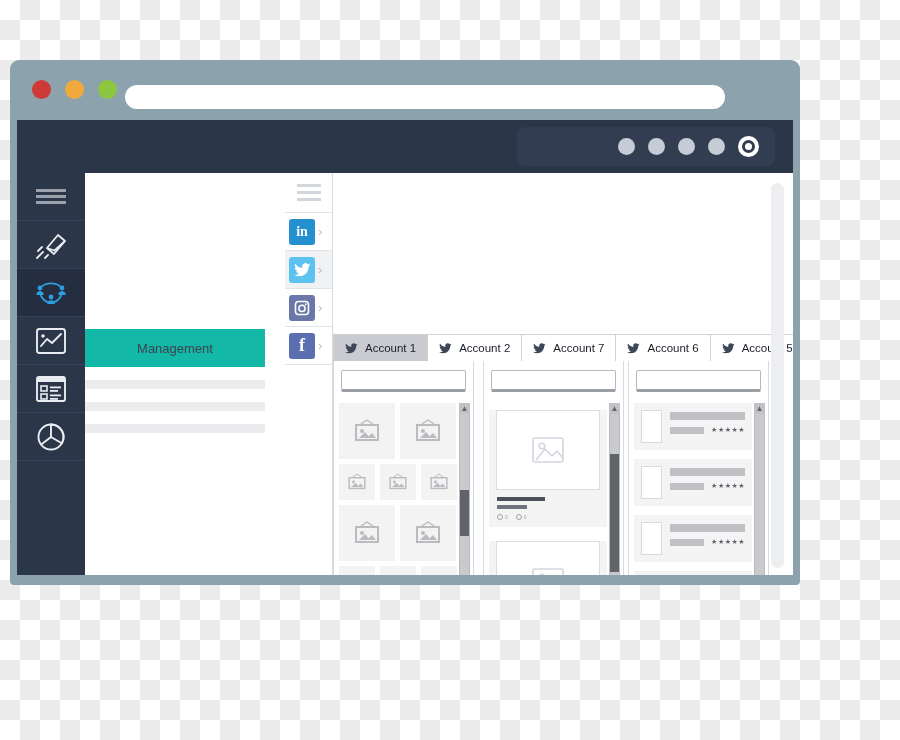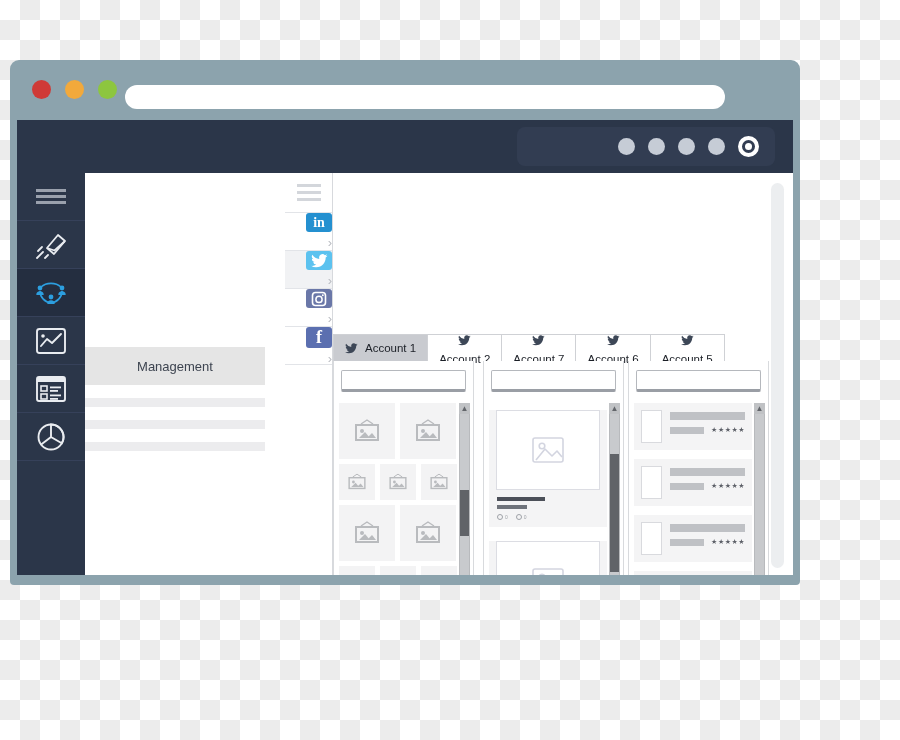--- a/index.html
+++ b/index.html
@@ -97,22 +97,22 @@
     width: 180px;
   }
   .flyout-title {
     height: 47px;
     background: #2b3649;
     color: #e8ebef;
     display: flex; align-items: center; justify-content: center;
     font-size: 12.5px; letter-spacing: 1.3px;
   }
   .flyout-item {
-    height: 38px; margin-top: 22px;
-    background: #e5e5e5;
+    height: 38px; margin-top: 4px;
+    background: #14b8a6;
     color: #3d4450;
     display: flex; align-items: center; justify-content: center;
     font-size: 13px;
   }
   .flyout-bar {
     height: 9px; margin-top: 13px;
     background: #ececee;
   }
 
   
@@ -125,25 +125,24 @@
   .social-hamburger {
     height: 40px;
     display: flex; flex-direction: column; justify-content: center;
     align-items: center; gap: 4px;
     border-bottom: 1px solid #e2e4e8;
   }
   .social-hamburger i {
     display: block; width: 24px; height: 3px; background: #d3d6db;
   }
   .social-row {
-    height: 38px; display: flex; align-items: flex-end;
+    height: 38px; display: flex; align-items: center;
     padding-left: 4px; gap: 3px;
     border-bottom: 1px solid #e2e4e8;
     position: relative;
-    flex-direction: column;
   }
   .social-row.highlight { background: #f1f2f4; }
   .sq {
     width: 26px; height: 26px; border-radius: 3px;
     display: flex; align-items: center; justify-content: center;
     color: #ffffff; font-weight: bold;
   }
   .sq.linkedin { background: #2490d0; font-size: 14px; font-family: "Liberation Serif", serif; }
   .sq.twitter  { background: #5cc2ef; }
   .sq.instagram{ background: #6a77a8; }
@@ -158,21 +157,21 @@
   .tab {
     height: 27px;
     padding: 0 11px;
     display: flex; align-items: center; gap: 7px;
     background: #ffffff;
     border: 1px solid #cfd1d5;
     border-bottom: none;
     font-size: 11.5px; color: #1b1f26;
     white-space: nowrap;
   }
-  .tab + .tab { margin-left: -1px; flex-direction: column; }
+  .tab + .tab { margin-left: -1px; }
   .tab.active { background: #c9cbd0; }
 
   
   .col {
     position: absolute; top: 241px;
     height: 311px;
     background: #ffffff;
     border: 1px solid #d8dadd;
     border-top: none;
   }

